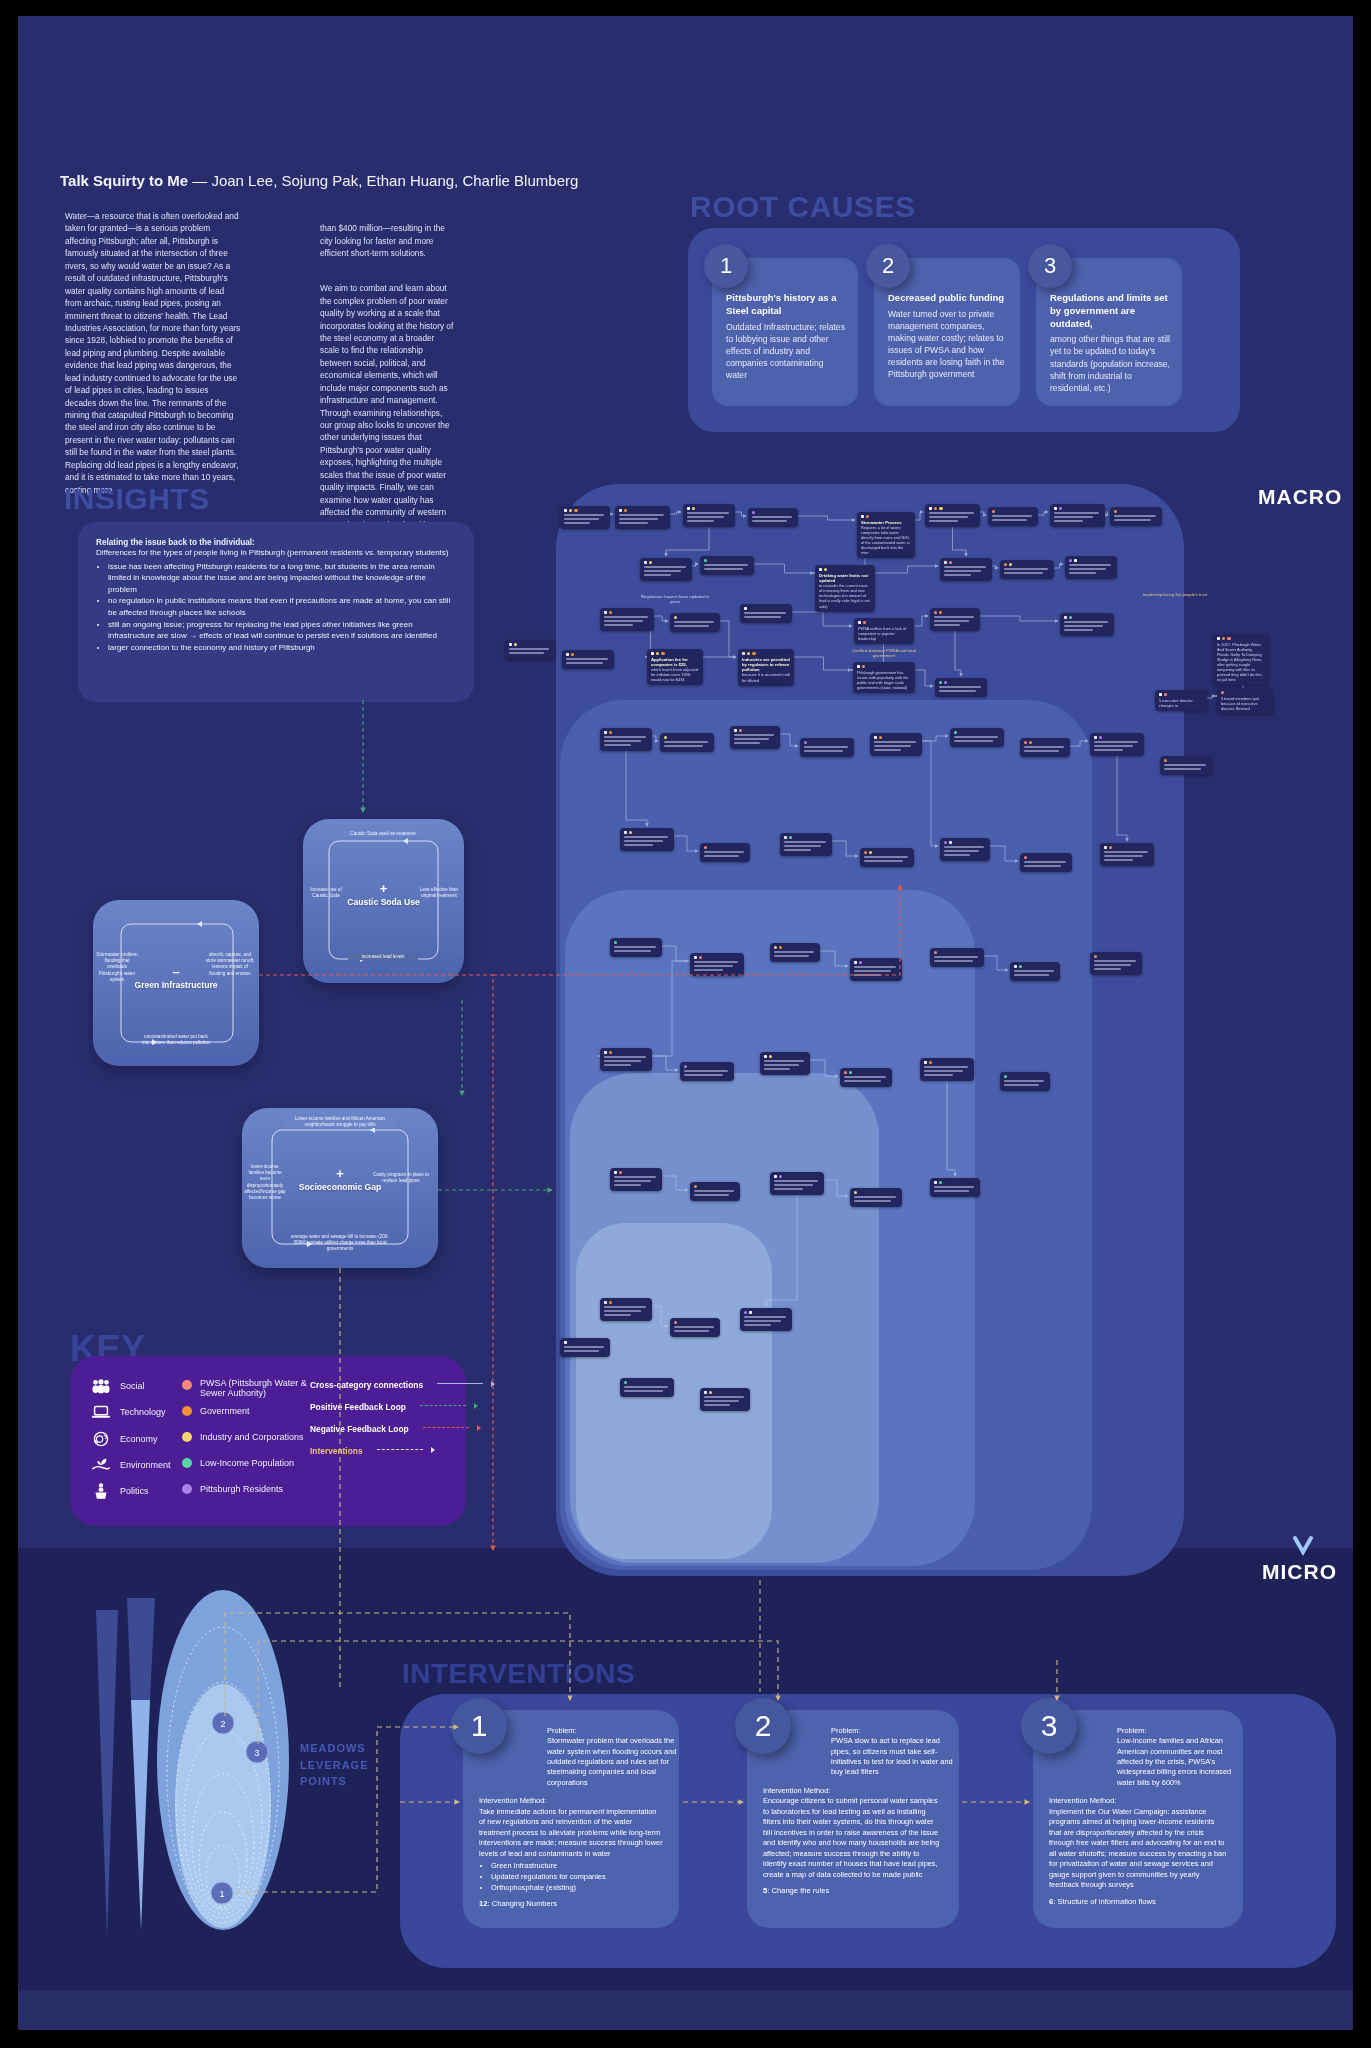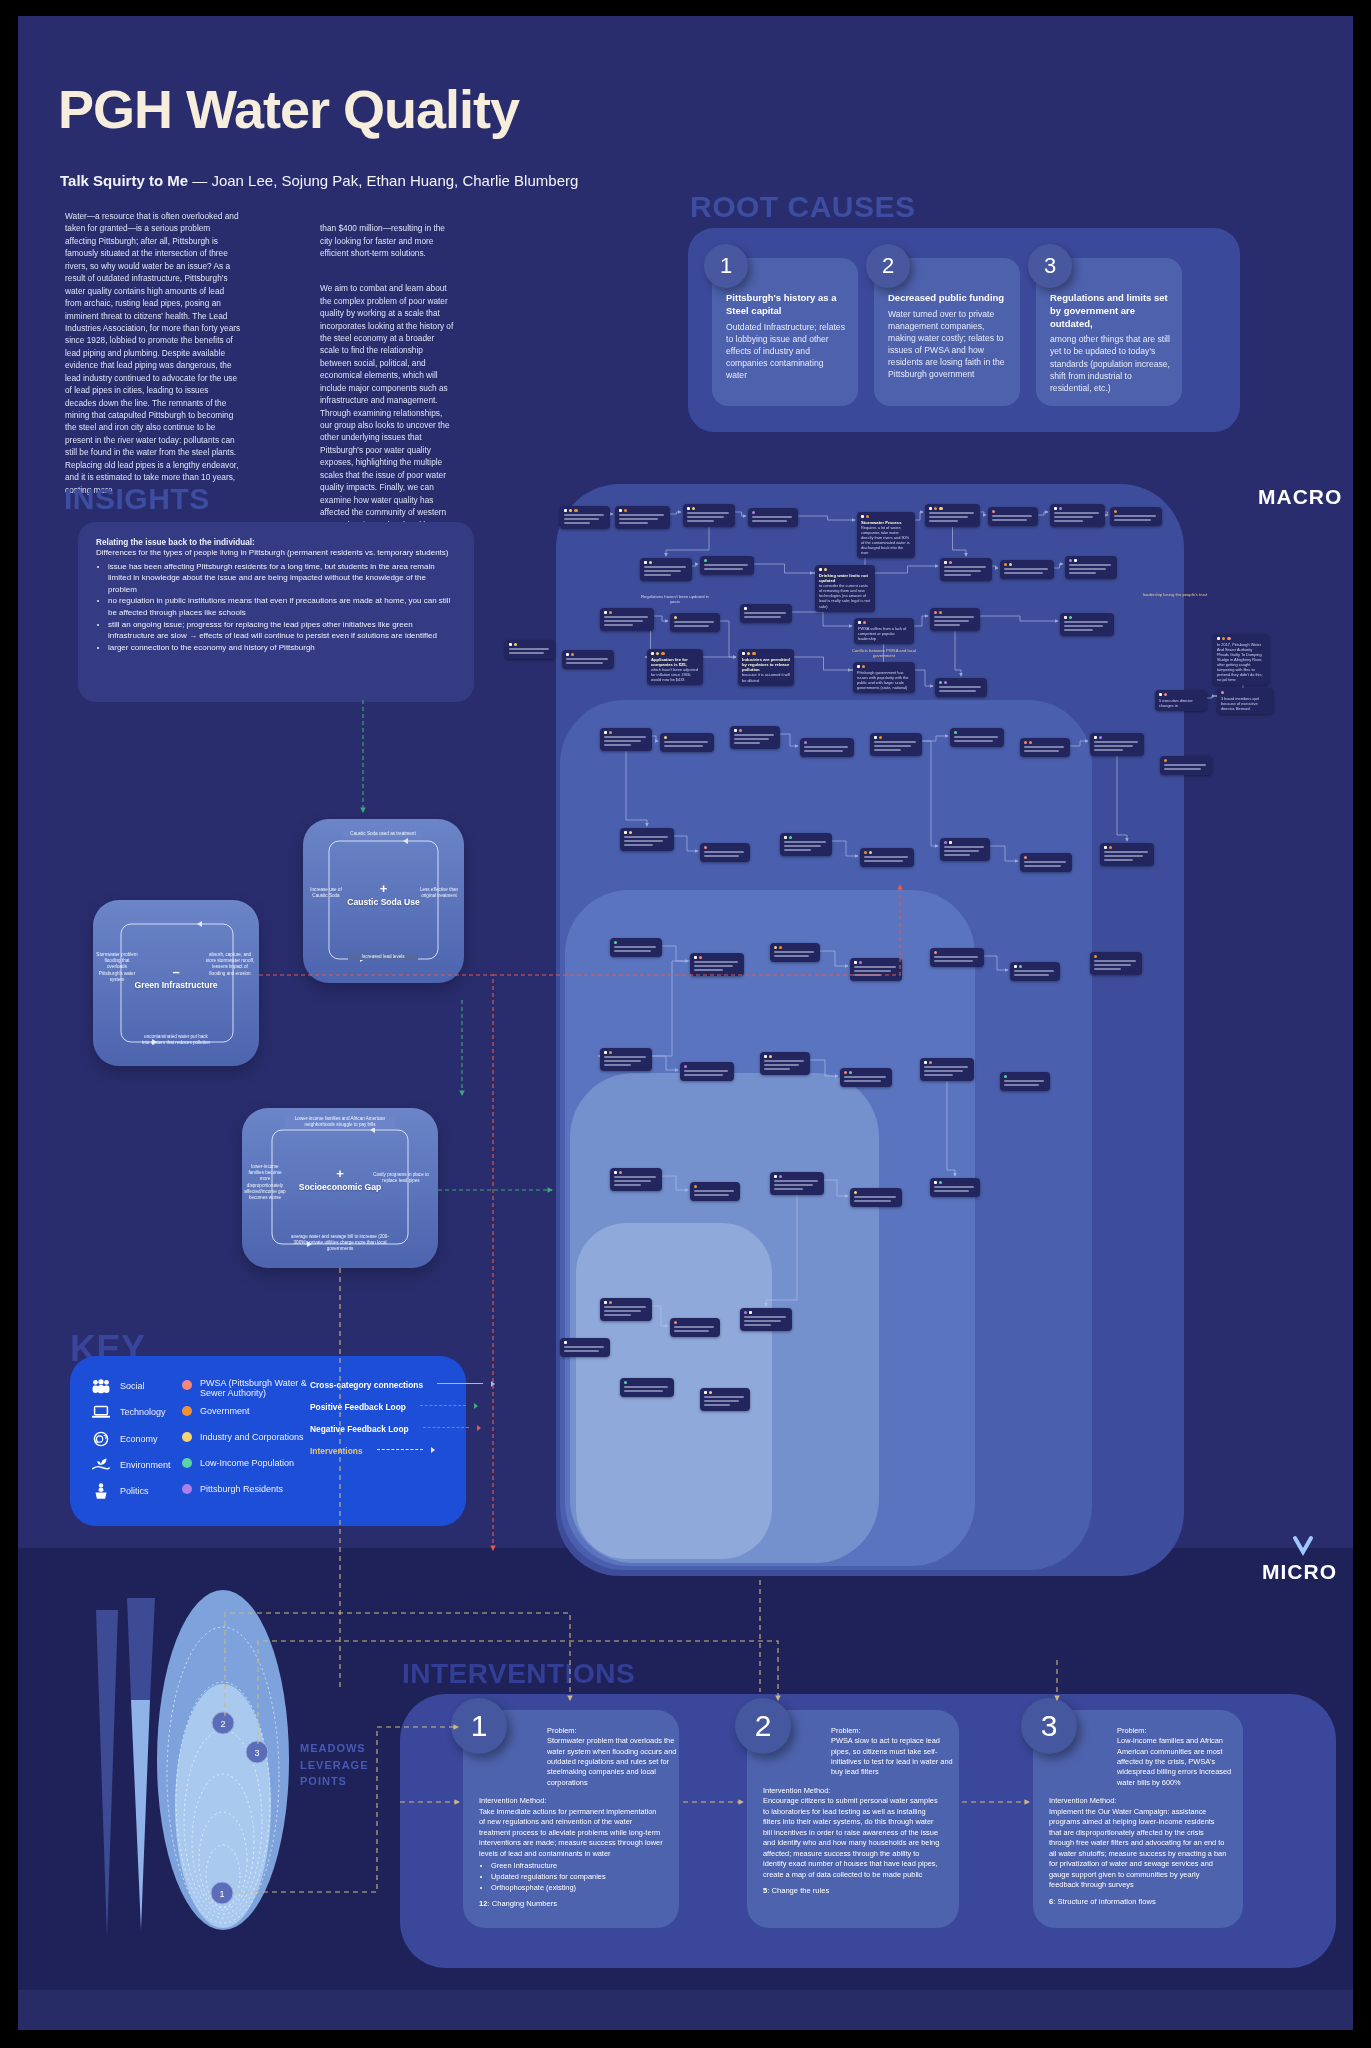--- a/index.html
+++ b/index.html
@@ -37,21 +37,21 @@
   .node .nb{font-size:3.9px;color:#cdd5f4;line-height:1.3;}
   .node .ph{height:2.4px;border-radius:1px;background:rgba(214,222,248,.5);margin:1.6px 0;}
   .dlabel{position:absolute;z-index:6;font-size:4.2px;line-height:1.2;text-align:center;}
   
   .loop{position:absolute;border-radius:26px;background:linear-gradient(180deg,#6b85c8,#4d64ae);box-shadow:0 6px 16px rgba(0,0,0,.25);z-index:7;color:#fff;}
   .loop .sign{position:absolute;left:50%;transform:translateX(-50%);font-size:13px;font-weight:800;}
   .loop .ltitle{position:absolute;left:50%;transform:translateX(-50%);font-size:8.6px;font-weight:800;white-space:nowrap;text-shadow:0 1px 2px rgba(0,0,0,.25);}
   .loop .lab{position:absolute;font-size:4.6px;line-height:1.35;text-align:center;color:#f0f3fd;}
   .loop svg{position:absolute;inset:0;}
   
-  .key-panel{left:70px;top:1356px;width:396px;height:170px;background:#1d4ed8;border-radius:26px;z-index:5;}
+  .key-panel{left:70px;top:1356px;width:396px;height:170px;background:#4c1d95;border-radius:26px;z-index:5;}
   .krow{position:absolute;display:flex;align-items:center;gap:8px;color:#eef0fb;}
   .krow .klabel{font-size:9px;}
   .kdot{width:10px;height:10px;border-radius:50%;}
   .kline-label{font-size:8.4px;font-weight:800;color:#fff;white-space:nowrap;}
   .kline{display:inline-block;width:46px;height:0;border-top-width:1.4px;margin-left:6px;position:relative;top:-2px;}
   .karr{display:inline-block;width:0;height:0;border:3px solid transparent;border-left-width:4px;position:relative;top:-1px;}
   
   .int-wrap{left:400px;top:1694px;width:936px;height:274px;background:#3a479a;border-radius:46px;z-index:4;}
   .int-card{position:absolute;top:16px;background:#4e63ae;border-radius:22px;height:218px;padding:16px 16px 12px 16px;box-sizing:border-box;color:#fff;}
   .int-num{position:absolute;width:56px;height:56px;border-radius:50%;background:#44579f;box-shadow:4px 5px 10px rgba(0,0,0,.35);color:#fff;font-size:30px;font-weight:300;display:flex;align-items:center;justify-content:center;top:-12px;left:-12px;}
@@ -200,21 +200,20 @@
       <path d="M400,1802 H459" marker-end="url(#aT)"></path>
       <path d="M683,1802 H743" marker-end="url(#aT)"></path>
       <path d="M962,1802 H1029" marker-end="url(#aT)"></path>
     </g>
     <g>
       <line x1="1303" y1="600" x2="1303" y2="1538" stroke="url(#lgB)" stroke-width="4"></line>
       <path d="M1295,1538 L1303,1552 L1311,1538" fill="none" stroke="#9ec8ff" stroke-width="4" stroke-linecap="round"></path>
     </g>
   </svg>
 
-  <div class="abs title">PGH Water Quality</div>
   <div class="abs byline">
     <b>Talk Squirty to Me</b><span> — Joan Lee, Sojung Pak, Ethan Huang, Charlie Blumberg</span>
   </div>
   <div class="abs introcol" style="left:65px;top:210px;width:176px;">Water—a resource that is often overlooked and taken for granted—is a serious problem affecting Pittsburgh; after all, Pittsburgh is famously situated at the intersection of three rivers, so why would water be an issue? As a result of outdated infrastructure, Pittsburgh's water quality contains high amounts of lead from archaic, rusting lead pipes, posing an imminent threat to citizens' health. The Lead Industries Association, for more than forty years since 1928, lobbied to promote the benefits of lead piping and plumbing. Despite available evidence that lead piping was dangerous, the lead industry continued to advocate for the use of lead pipes in cities, leading to issues decades down the line. The remnants of the mining that catapulted Pittsburgh to becoming the steel and iron city also continue to be present in the river water today: pollutants can still be found in the water from the steel plants. Replacing old lead pipes is a lengthy endeavor, and it is estimated to take more than 10 years, costing more</div>
   <div class="abs introcol" style="left:320px;top:210px;width:136px;">
     <div>than $400 million—resulting in the city looking for faster and more efficient short-term solutions.</div>
     <div style="margin-top:10px;">We aim to combat and learn about the complex problem of poor water quality by working at a scale that incorporates looking at the history of the steel economy at a broader scale to find the relationship between social, political, and economical elements, which will include major components such as infrastructure and management. Through examining relationships, our group also looks to uncover the other underlying issues that Pittsburgh's poor water quality exposes, highlighting the multiple scales that the issue of poor water quality impacts. Finally, we can examine how water quality has affected the community of western Pennsylvania at a local and human scale, especially in low income areas or public institutions such as schools that don't check for contamination.</div>
   </div>
 
   <div class="abs hsec" style="left:690px;top:190px;">ROOT CAUSES</div>

